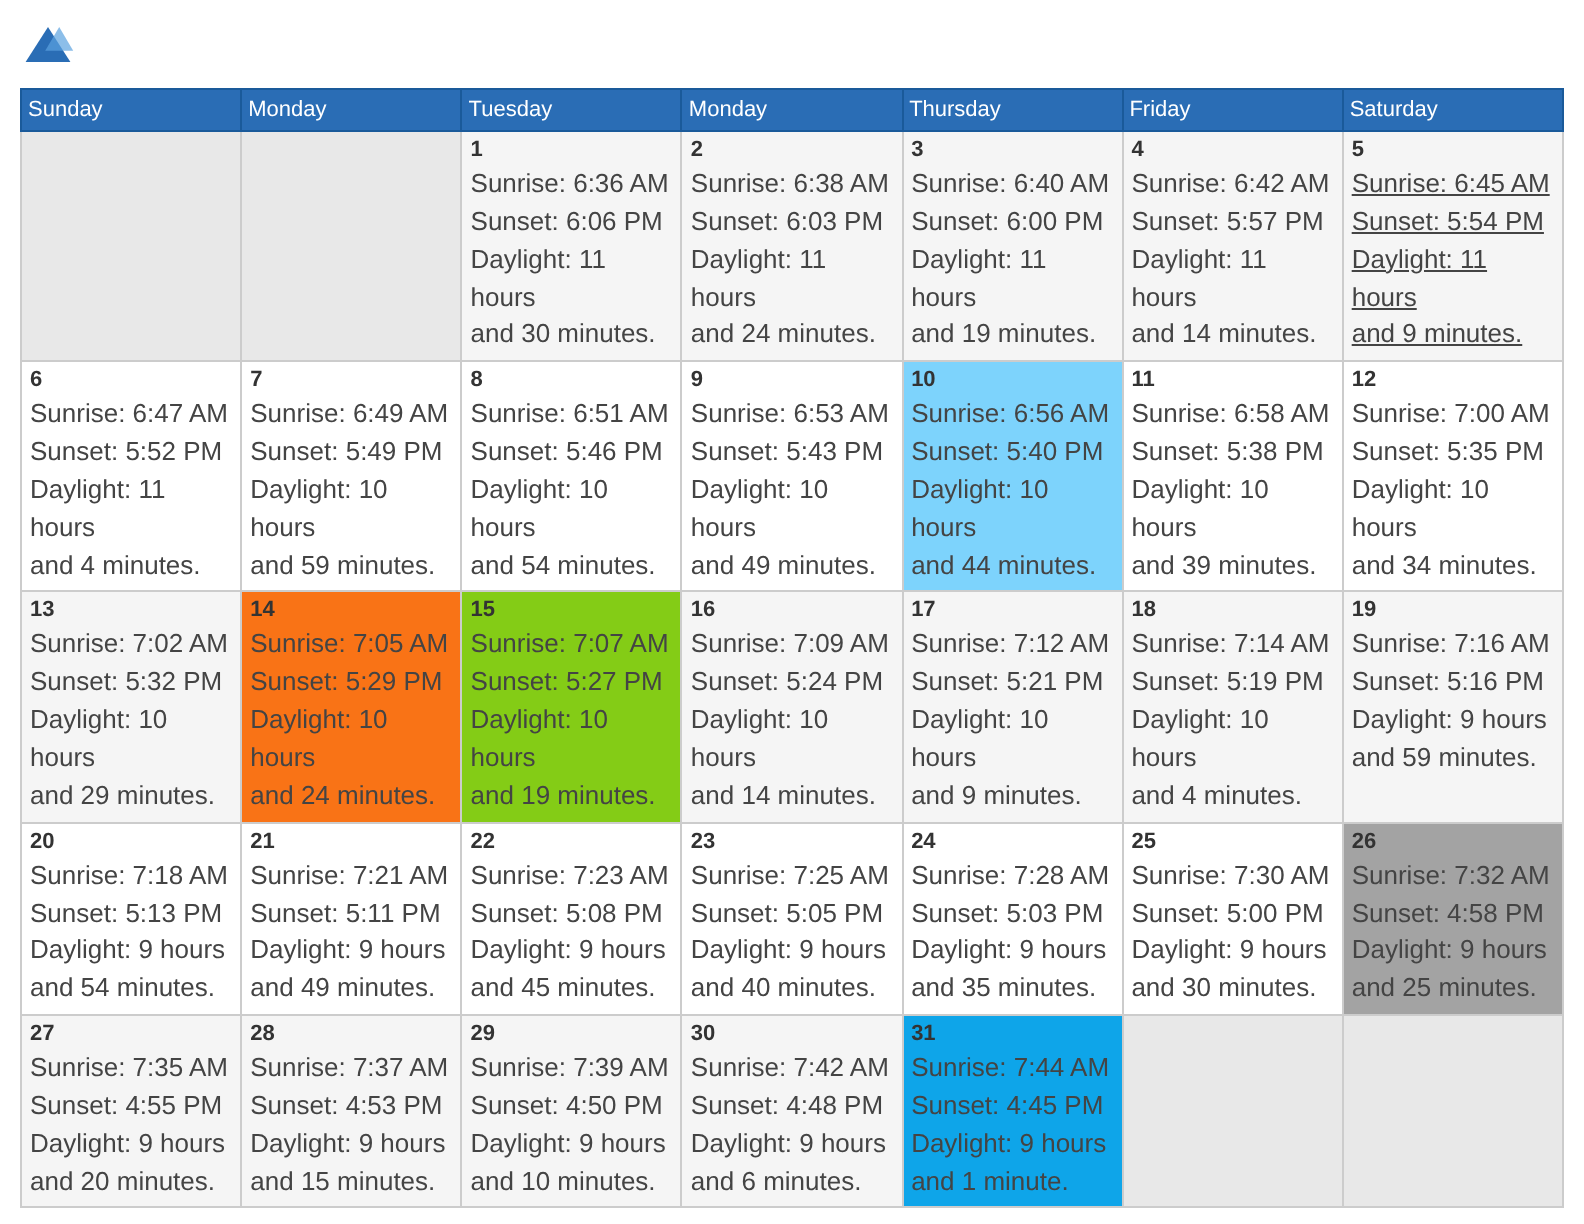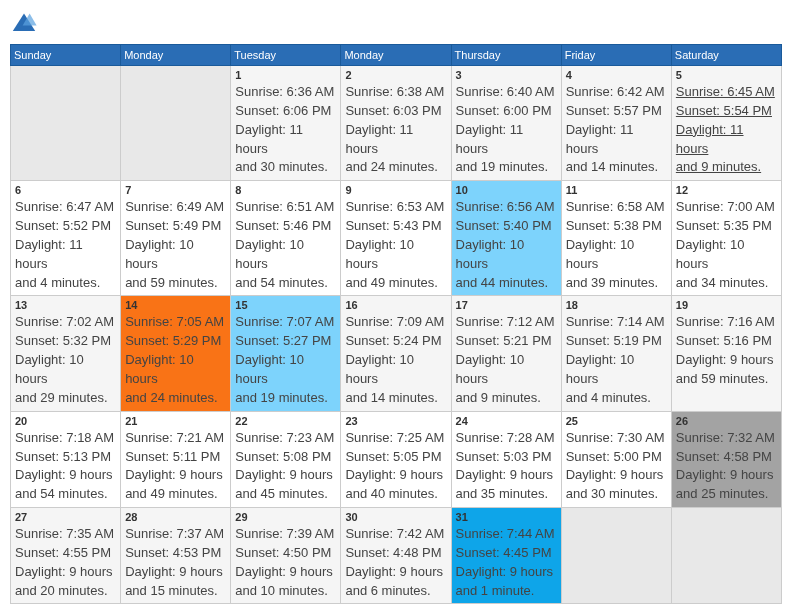--- a/index.html
+++ b/index.html
@@ -234,21 +234,21 @@
 Daylight: 10 hours
 and 29 minutes.</div>
           </td>
           <td style="background: #f97316;">
             <span class="day-num">14</span>
             <div class="day-info" style="white-space: pre-line;">Sunrise: 7:05 AM
 Sunset: 5:29 PM
 Daylight: 10 hours
 and 24 minutes.</div>
           </td>
-          <td style="background: #7dd3fc; margin-top: 20px;">
+          <td style="background: #84cc16; margin-top: 20px;">
             <span class="day-num">15</span>
             <div class="day-info" style="white-space: pre-line;">Sunrise: 7:07 AM
 Sunset: 5:27 PM
 Daylight: 10 hours
 and 19 minutes.</div>
           </td>
           <td style="background: rgb(245, 245, 245);">
             <span class="day-num">16</span>
             <div class="day-info" style="white-space: pre-line;">Sunrise: 7:09 AM
 Sunset: 5:24 PM

